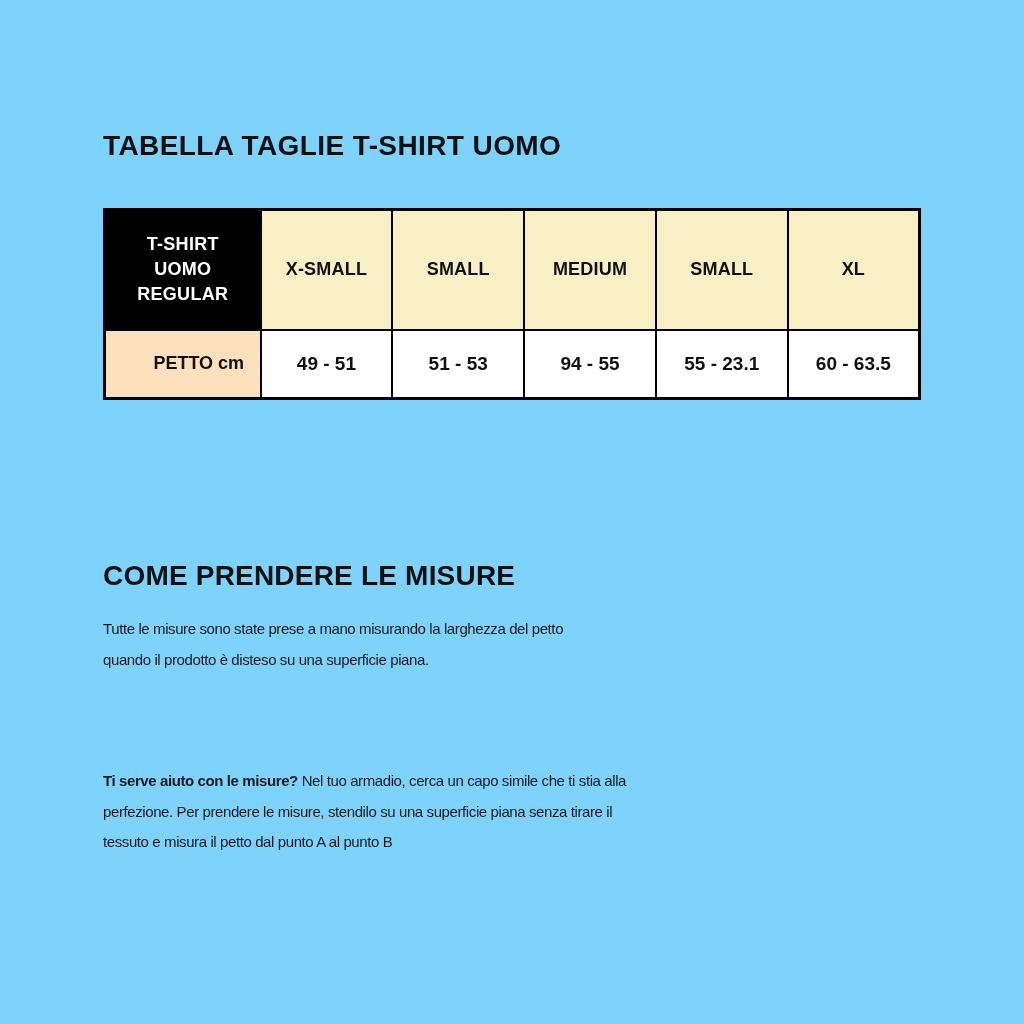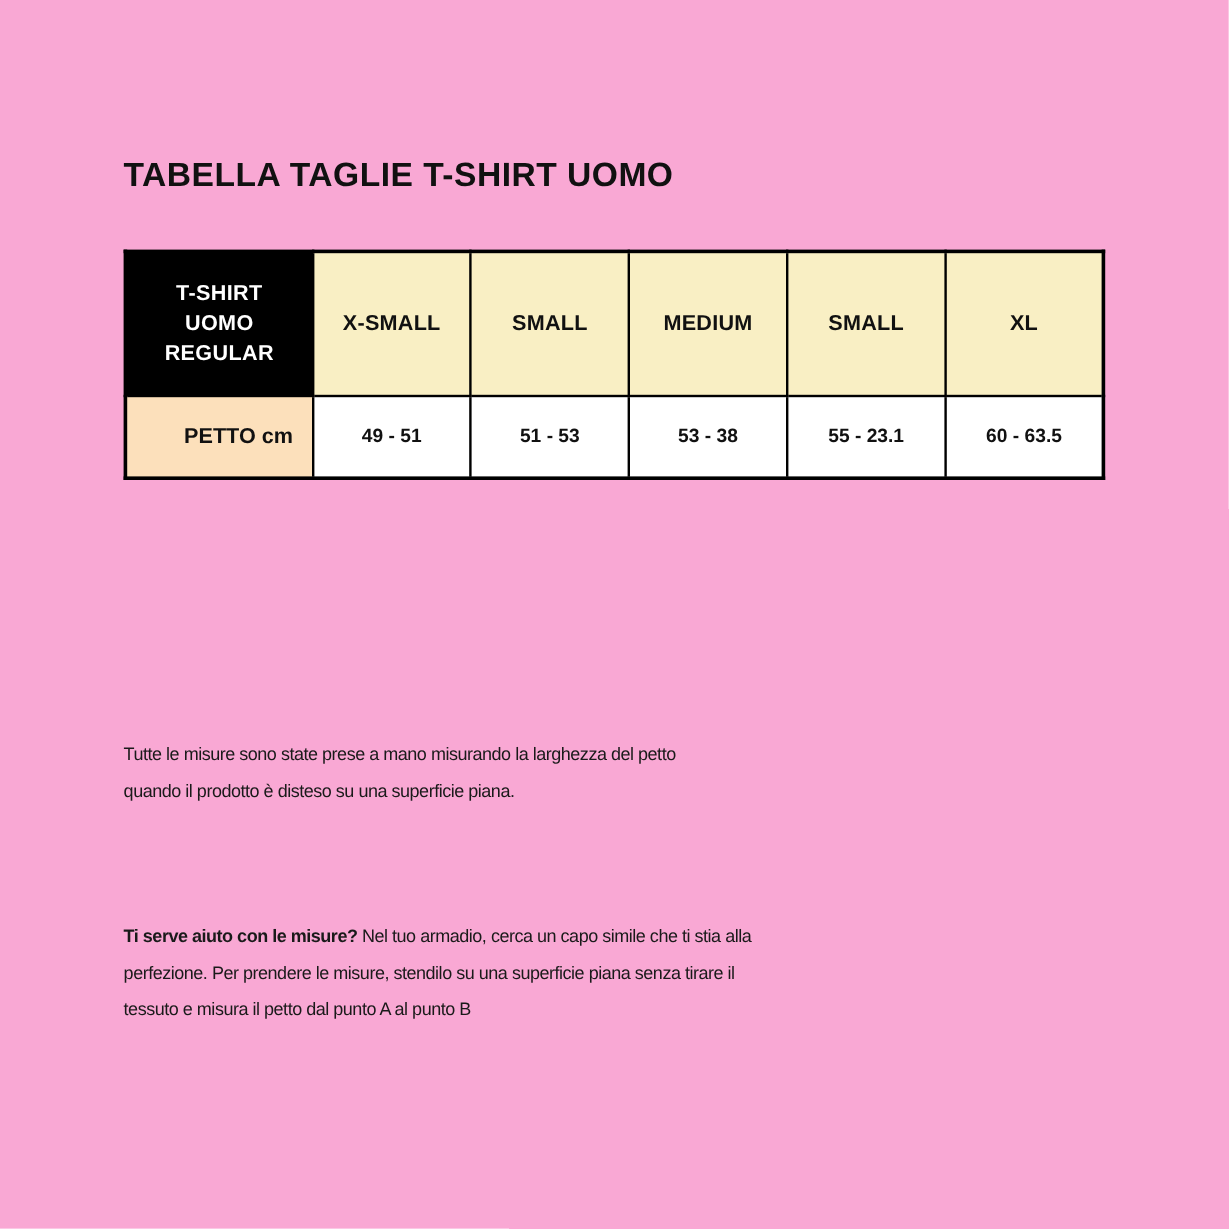--- a/index.html
+++ b/index.html
@@ -1,21 +1,21 @@
 <!DOCTYPE html>
 <html style="--corner-bg: #000000; --corner-text: #ffffff; --size-header-bg: #F9EFC4; --row-label-bg: #FCE0BB; --value-bg: #ffffff; --border: #000000;"><head>
 <meta charset="utf-8">
 <style>
   * { margin: 0; padding: 0; box-sizing: border-box; }
   html, body { background: #ffffff; }
   .canvas {
     position: relative;
     width: 1024px;
     height: 1024px;
-    background: #f9a8d4;
+    background: #7dd3fc;
     font-family: "Liberation Sans", sans-serif;
     color: #111111;
     overflow: hidden;
   }
   .page-title {
     position: absolute;
     left: 103px;
     top: 130px;
     font-size: 28px;
     font-weight: bold;
@@ -56,21 +56,21 @@
   }
   .row-label-cell {
     background: var(--row-label-bg, #FCE0BB);
     color: #111111;
     font-size: 18px;
     padding-left: 32px;
   }
   .value-cell {
     background: var(--value-bg, #ffffff);
     color: #111111;
-    font-size: 16px;
+    font-size: 19px;
   }
   .section-heading {
     position: absolute;
     left: 103px;
     top: 560px;
     font-size: 28px;
     font-weight: bold;
     letter-spacing: 0.2px;
     color: #111111;
     white-space: nowrap;
@@ -113,27 +113,28 @@
         <th class="size-header-cell">X-SMALL</th>
         <th class="size-header-cell">SMALL</th>
         <th class="size-header-cell">MEDIUM</th>
         <th class="size-header-cell">SMALL</th>
         <th class="size-header-cell">XL</th>
       </tr>
       <tr class="row-data">
         <td class="row-label-cell">PETTO cm</td>
         <td class="value-cell">49 - 51</td>
         <td class="value-cell">51 - 53</td>
-        <td class="value-cell">53 - 38</td>
+        <td class="value-cell">94 - 55</td>
         <td class="value-cell">55 - 23.1</td>
         <td class="value-cell">60 - 63.5</td>
       </tr>
     </tbody>
   </table>
 
+  <h2 class="section-heading">COME PRENDERE LE MISURE</h2>
 
   <p class="para para-intro">Tutte le misure sono state prese a mano misurando la larghezza del petto
 quando il prodotto è disteso su una superficie piana.</p>
 
   <p class="para para-help"><span class="bold-lead">Ti serve aiuto con le misure?</span><span> Nel tuo armadio, cerca un capo simile che ti stia alla
 perfezione. Per prendere le misure, stendilo su una superficie piana senza tirare il
 tessuto e misura il petto dal punto A al punto B</span></p>
 
 </div>
 

